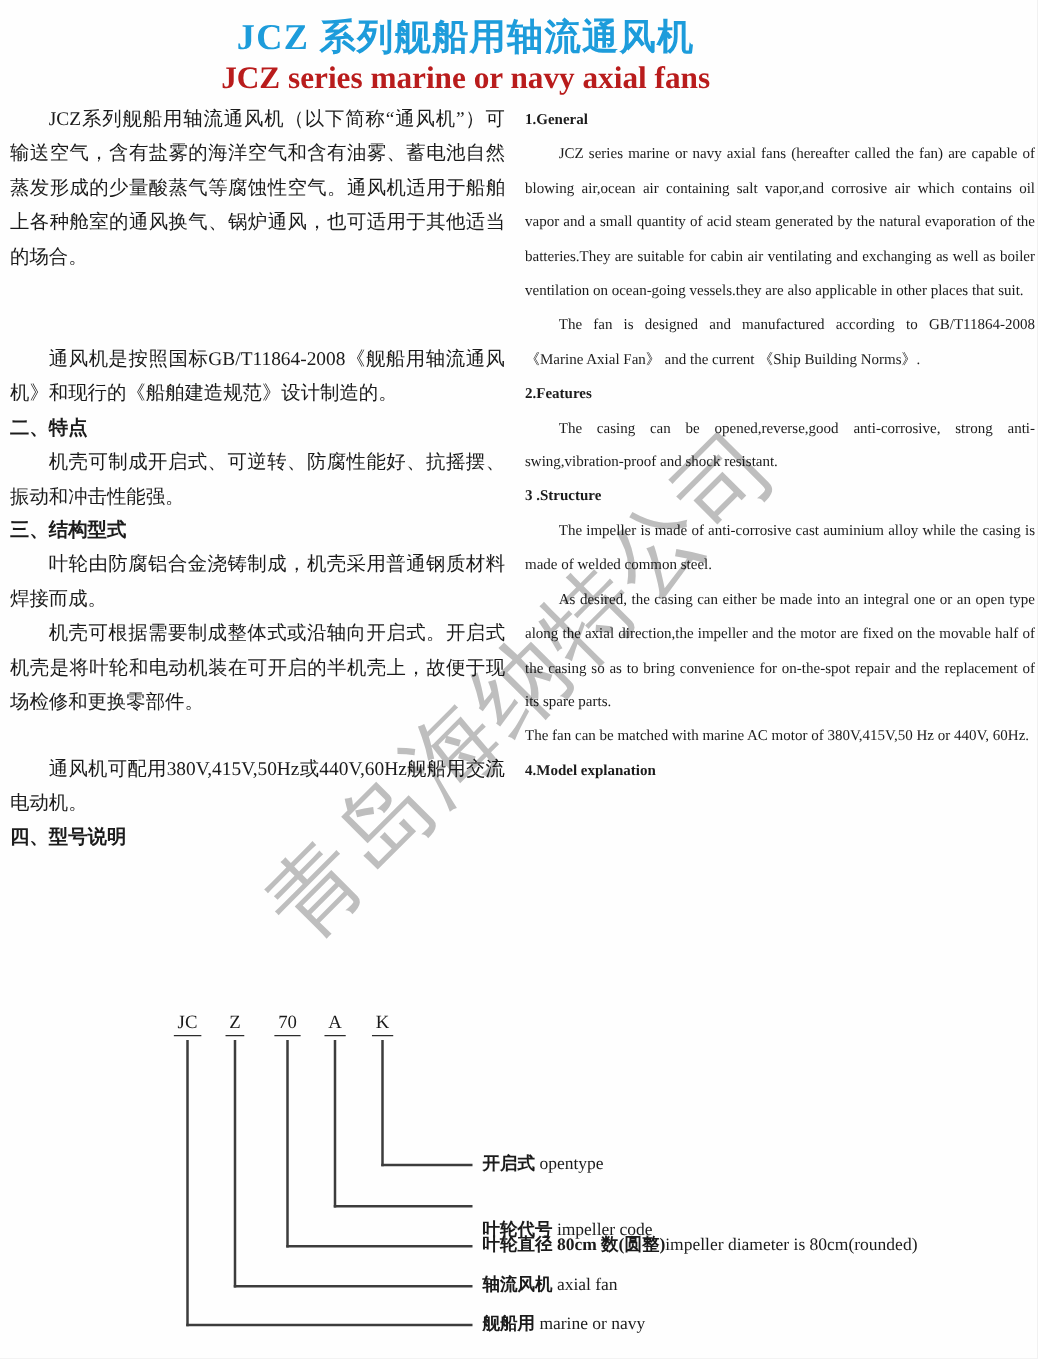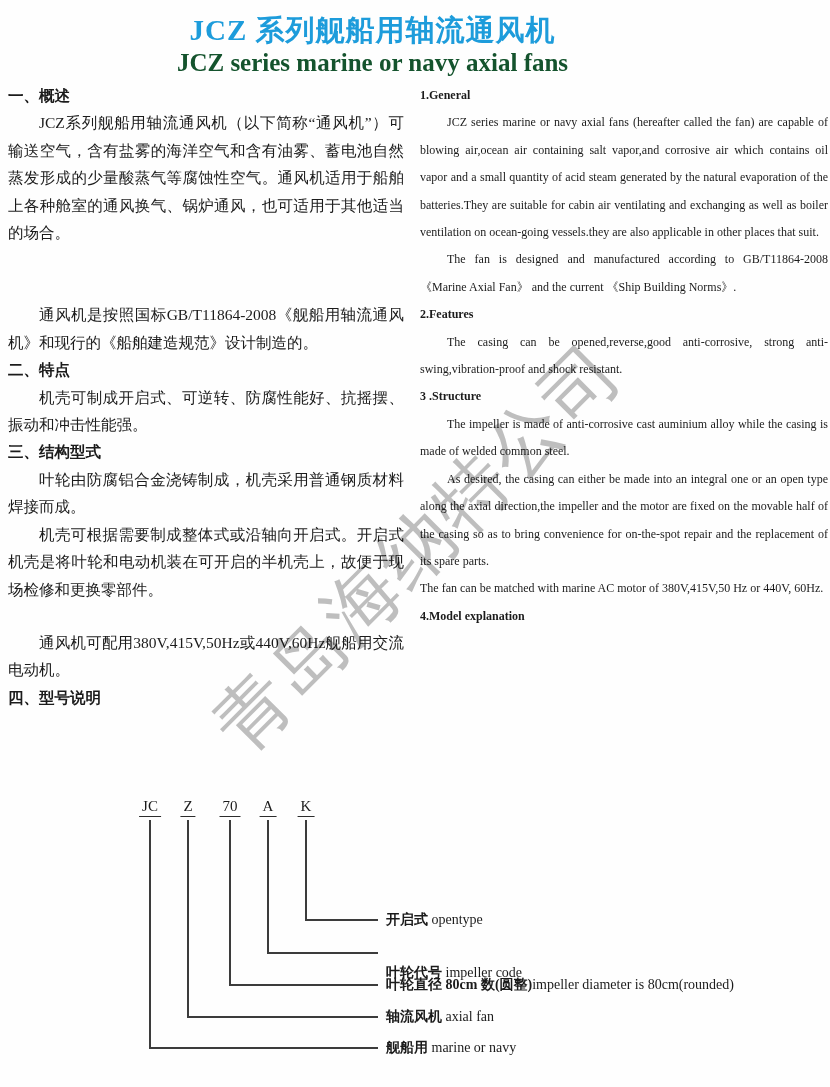--- a/index.html
+++ b/index.html
@@ -21,21 +21,21 @@
     font-size: 29px;
     font-weight: bold;
     letter-spacing: 1px;
     color: #1d9cdb;
     line-height: 36px;
   }
   .title-en {
     margin: 0;
     font-size: 25px;
     font-weight: bold;
-    color: #14532d;
+    color: #b91c1c;
     line-height: 30px;
   }
 
   
   .watermark {
     position: absolute;
     left: 128px;
     top: 498px;
     width: 580px;
     text-align: center;
@@ -65,21 +65,21 @@
   .col-right { font-size: 12px; }
 
   .h { font-weight: bold; text-align: left; }
   .p-zh { text-indent: 31px; }
   .p-en { text-indent: 27px; }
   .p-en-noindent { text-indent: 0; }
   .sp-lg { margin-top: 55px !important; }
   .sp-sm { margin-top: 26px !important; }
 
   
-  .dg { position: absolute; left: 0; top: 0; width: 830px; height: 782px; pointer-events: none; }
+  .dg { position: absolute; left: 0; top: 12px; width: 830px; height: 782px; pointer-events: none; }
   .dg > * { position: absolute; }
   .code {
     font-size: 15px;
     line-height: 18px;
     transform: translateX(-50%);
     border-bottom: 1.5px solid #2c2c2c;
     padding: 0 3px 1px 3px;
     top: 797px;
   }
   .code.c0 { left: 150px; }
@@ -117,21 +117,20 @@
 <div class="page">
 
   <div class="watermark">青岛海纳特公司</div>
 
   <div class="titles">
     <h1 class="title-zh">JCZ 系列舰船用轴流通风机</h1>
     <h2 class="title-en">JCZ series marine or navy axial fans</h2>
   </div>
 
   <div class="col col-left">
-    <div class="h">一、概述</div>
     <p class="p-zh">JCZ系列舰船用轴流通风机（以下简称“通风机”）可输送空气，含有盐雾的海洋空气和含有油雾、蓄电池自然蒸发形成的少量酸蒸气等腐蚀性空气。通风机适用于船舶上各种舱室的通风换气、锅炉通风，也可适用于其他适当的场合。</p>
     <p class="p-zh sp-lg">通风机是按照国标GB/T11864-2008《舰船用轴流通风机》和现行的《船舶建造规范》设计制造的。</p>
     <div class="h">二、特点</div>
     <p class="p-zh">机壳可制成开启式、可逆转、防腐性能好、抗摇摆、振动和冲击性能强。</p>
     <div class="h">三、结构型式</div>
     <p class="p-zh">叶轮由防腐铝合金浇铸制成，机壳采用普通钢质材料焊接而成。</p>
     <p class="p-zh">机壳可根据需要制成整体式或沿轴向开启式。开启式机壳是将叶轮和电动机装在可开启的半机壳上，故便于现场检修和更换零部件。</p>
     <p class="p-zh sp-sm">通风机可配用380V,415V,50Hz或440V,60Hz舰船用交流电动机。</p>
     <div class="h">四、型号说明</div>
   </div>

